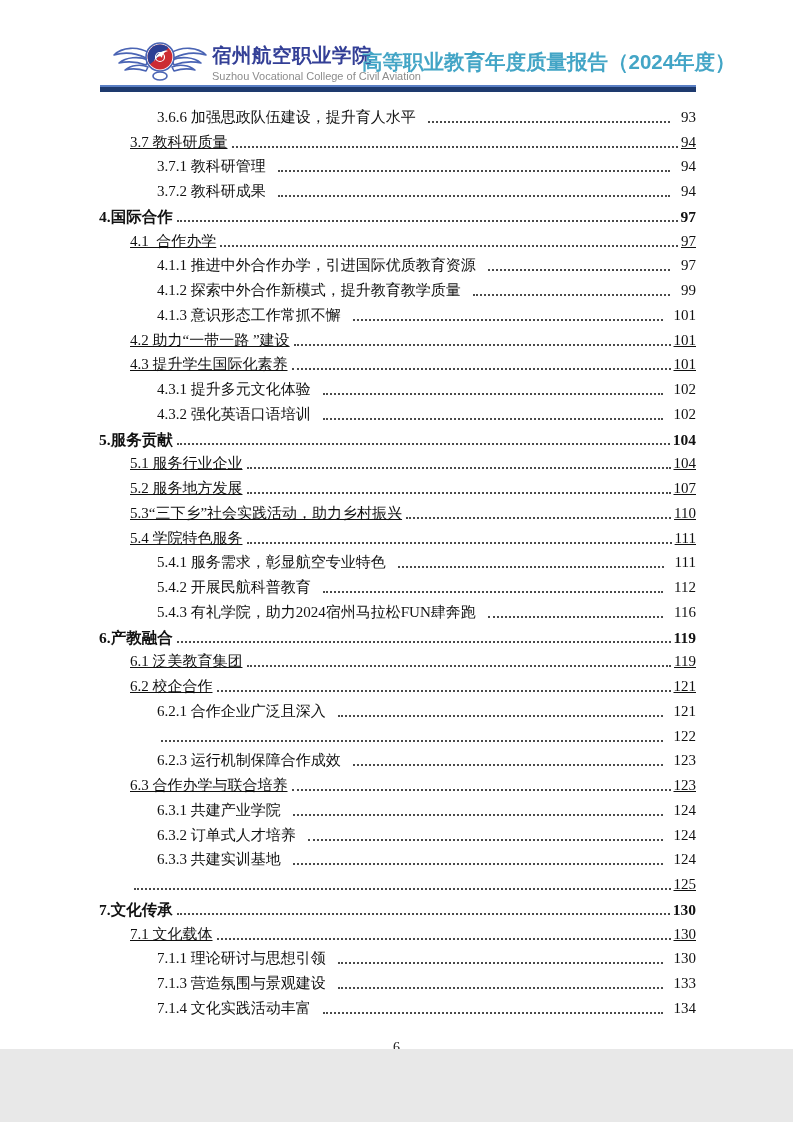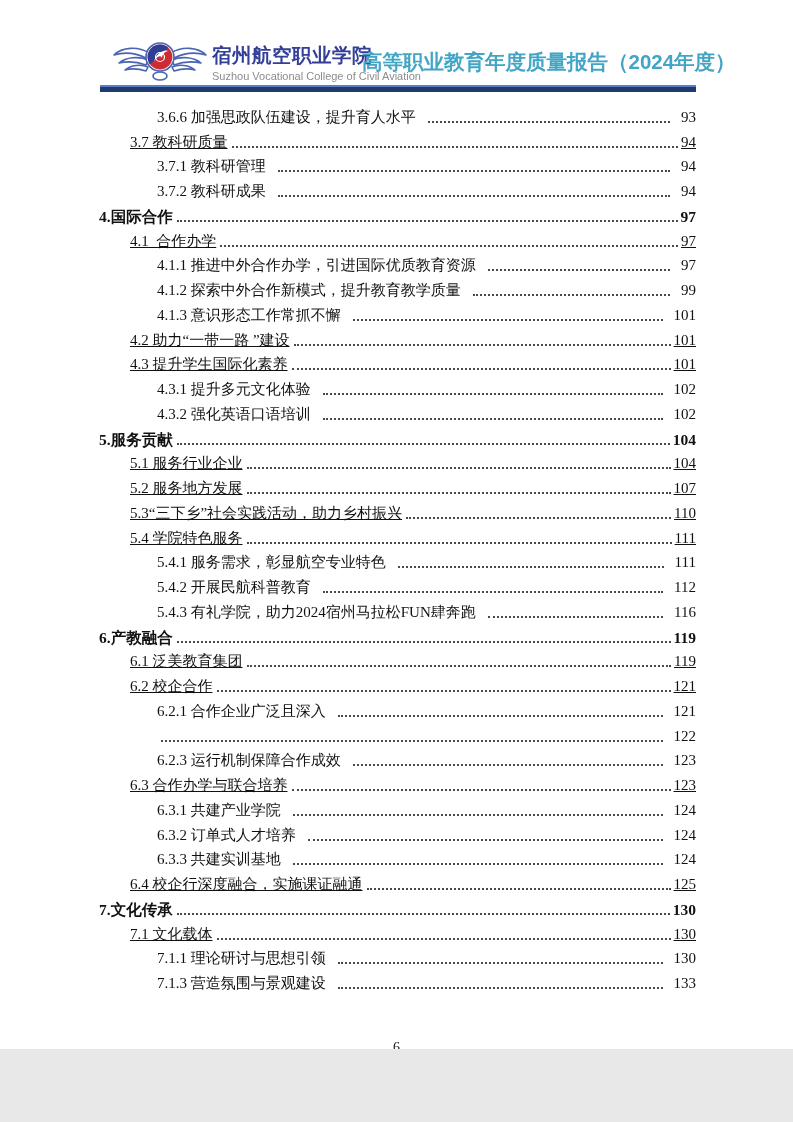--- a/index.html
+++ b/index.html
@@ -253,21 +253,20 @@
         <span class="toc-label">6.3.2 订单式人才培养</span>
         <span class="leader"></span>
         <span class="toc-page">124</span>
       </div>
       <div class="toc-row level3">
         <span class="toc-label">6.3.3 共建实训基地</span>
         <span class="leader"></span>
         <span class="toc-page">124</span>
       </div>
       <div class="toc-row level2">
-        <span class="toc-label">6.4 校企行深度融合，实施课证融通</span>
         <span class="leader"></span>
         <span class="toc-page">125</span>
       </div>
       <div class="toc-row level1">
         <span class="toc-label">7.文化传承</span>
         <span class="leader"></span>
         <span class="toc-page">130</span>
       </div>
       <div class="toc-row level2">
         <span class="toc-label">7.1 文化载体</span>
@@ -276,20 +275,25 @@
       </div>
       <div class="toc-row level3">
         <span class="toc-label">7.1.1 理论研讨与思想引领</span>
         <span class="leader"></span>
         <span class="toc-page">130</span>
       </div>
       <div class="toc-row level3">
         <span class="toc-label">7.1.3 营造氛围与景观建设</span>
         <span class="leader"></span>
         <span class="toc-page">133</span>
+      </div>
+      <div class="toc-row level3">
+        <span class="toc-label">7.1.4 文化实践活动丰富</span>
+        <span class="leader"></span>
+        <span class="toc-page">134</span>
       </div>
     </div>
 
   <div class="footer">
     <span>6</span>
   </div>
 
 </div>
 
 </body></html>

